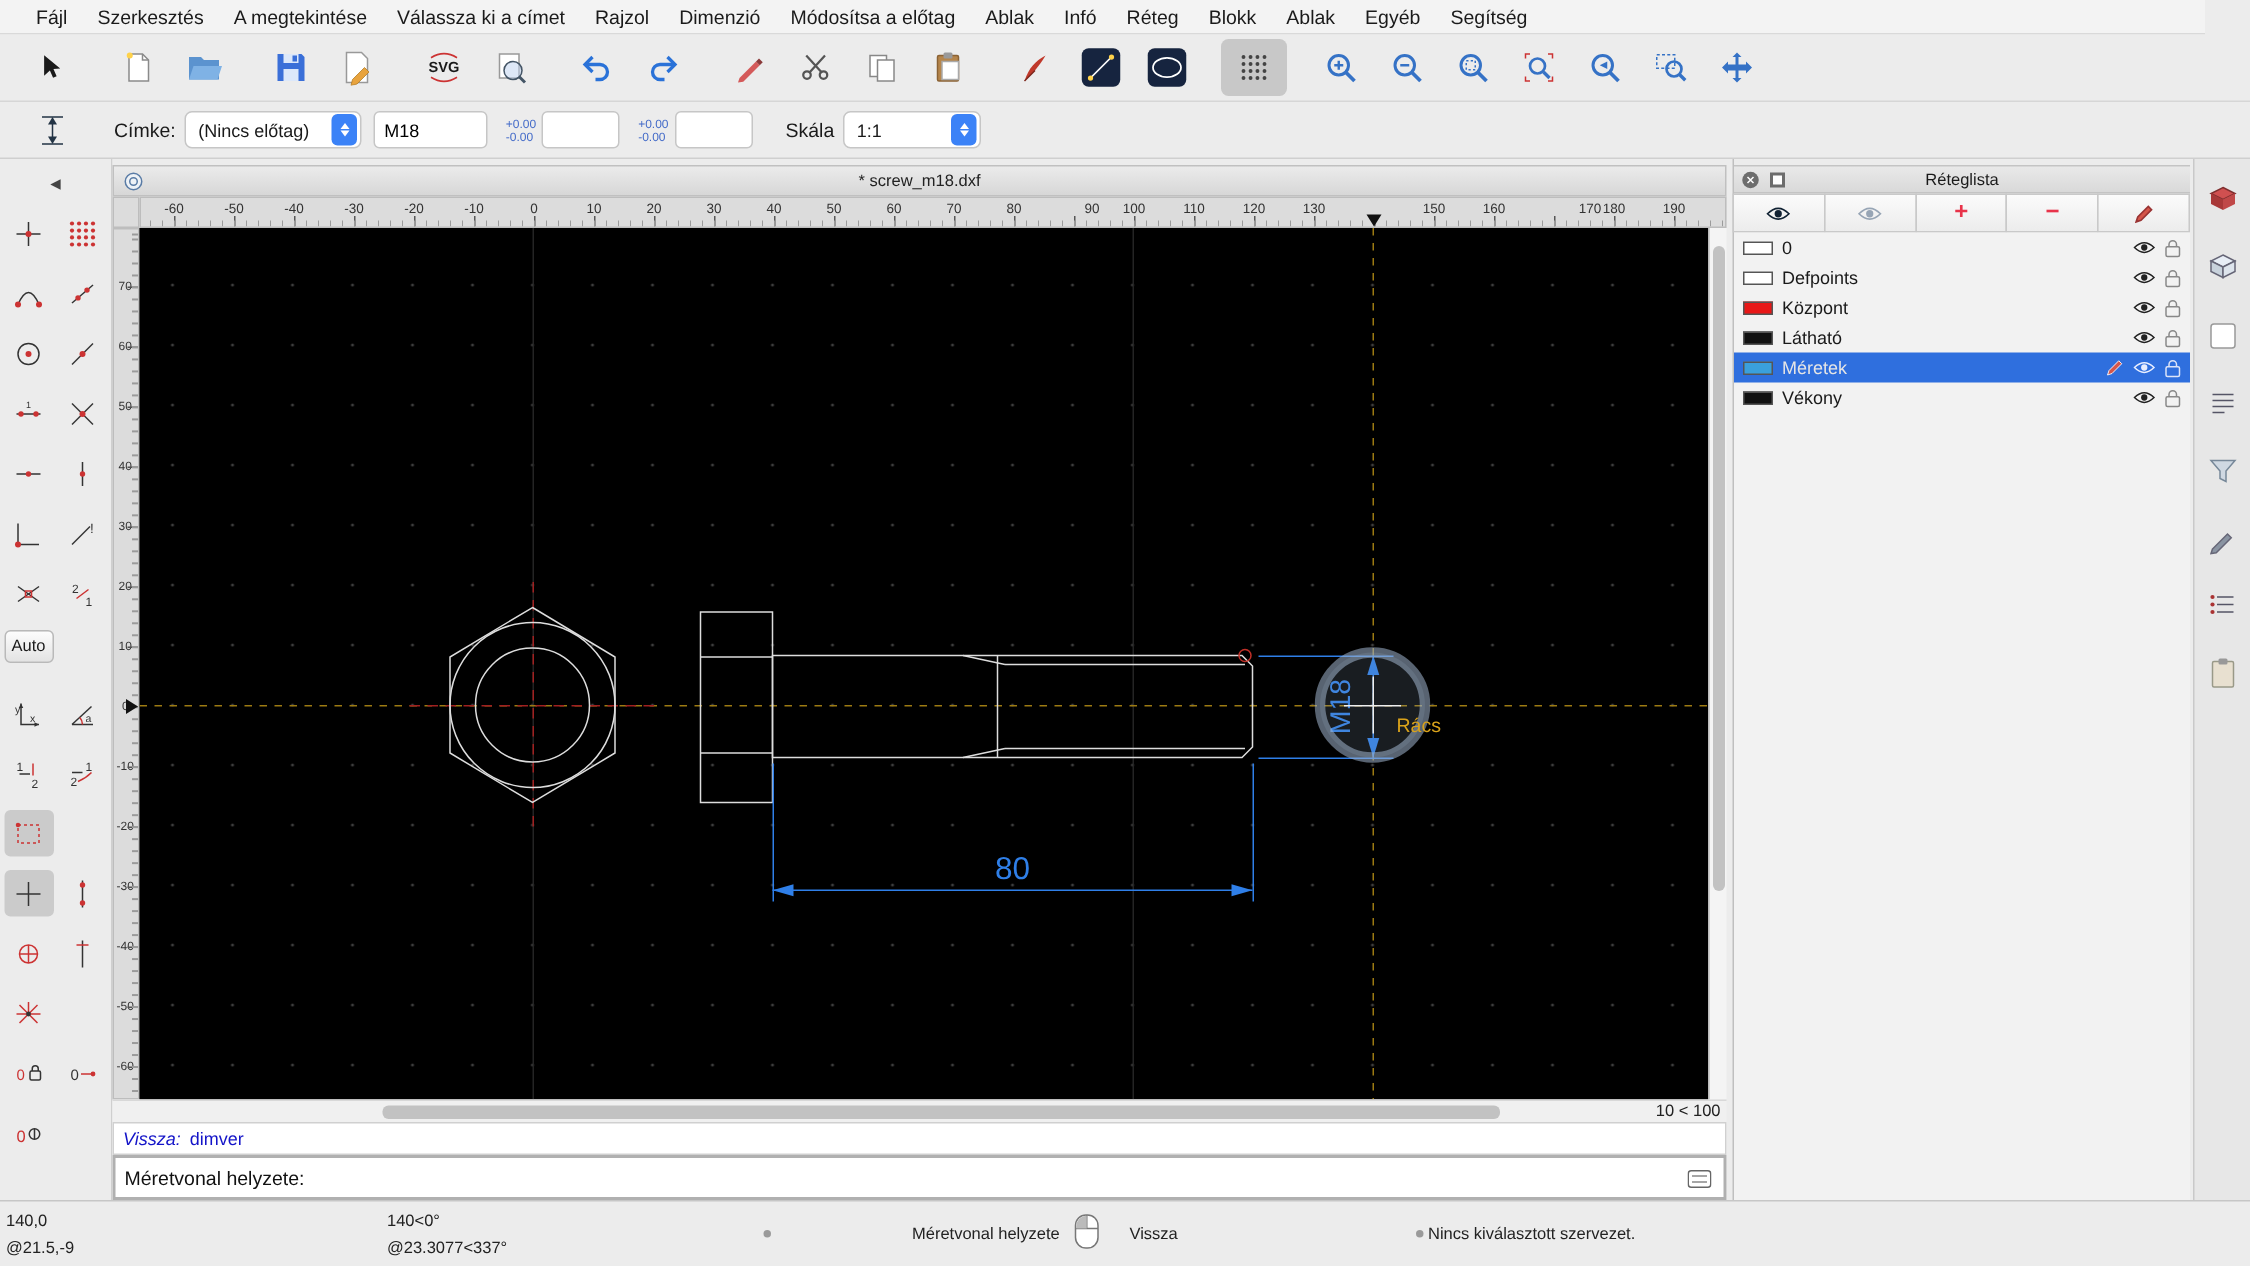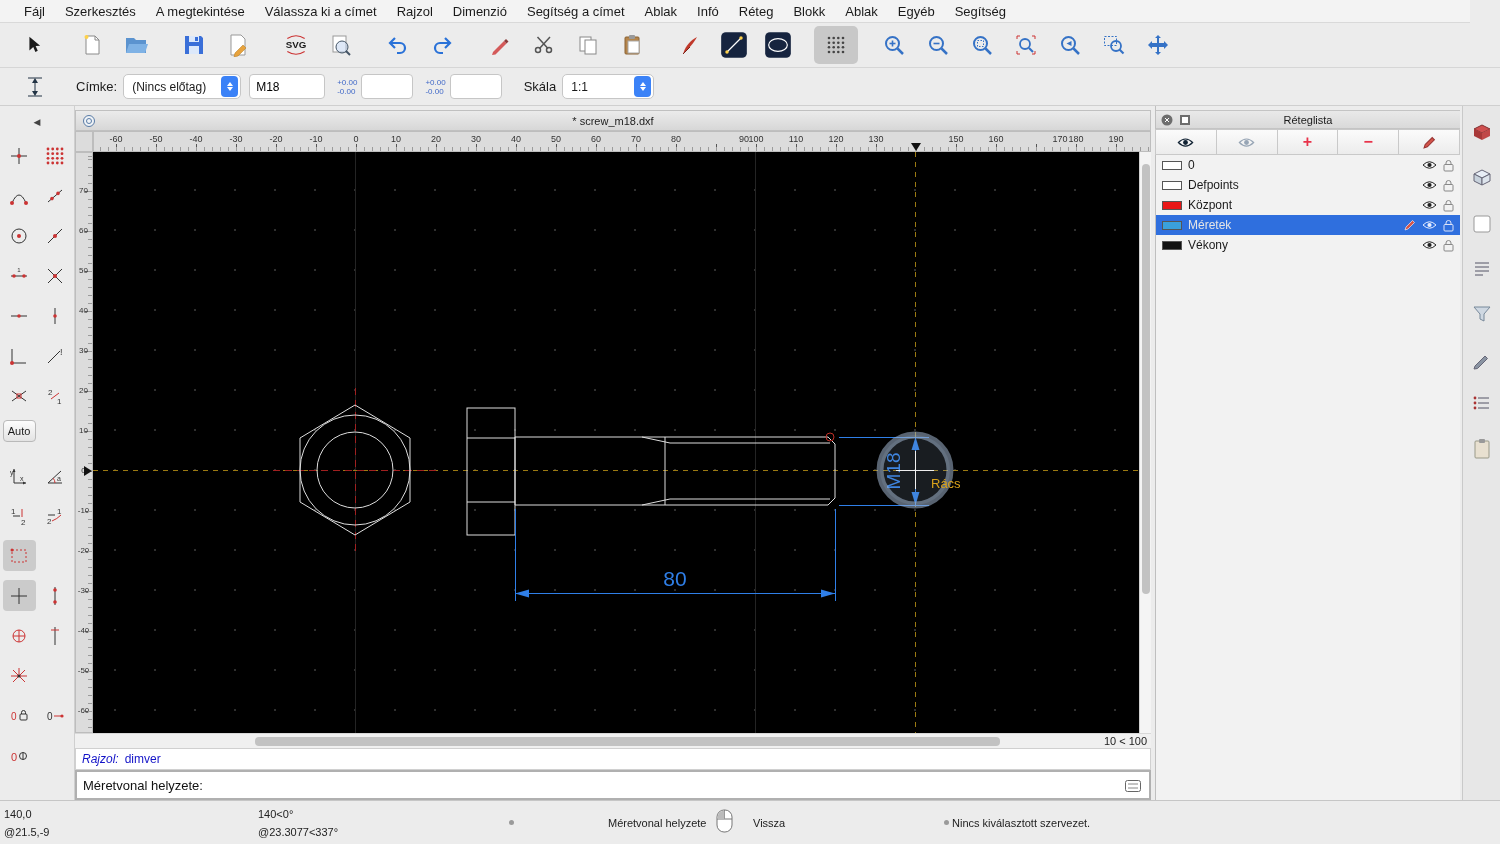--- a/index.html
+++ b/index.html
@@ -87,21 +87,21 @@
 </head>
 <body>
 
 <div class="menubar">
     <span class="mi">Fájl</span>
     <span class="mi">Szerkesztés</span>
     <span class="mi">A megtekintése</span>
     <span class="mi">Válassza ki a címet</span>
     <span class="mi">Rajzol</span>
     <span class="mi">Dimenzió</span>
-    <span class="mi">Segítség a címet</span>
+    <span class="mi">Módosítsa a előtag</span>
     <span class="mi">Ablak</span>
     <span class="mi">Infó</span>
     <span class="mi">Réteg</span>
     <span class="mi">Blokk</span>
     <span class="mi">Ablak</span>
     <span class="mi">Egyéb</span>
     <span class="mi">Segítség</span>
   </div>
 
 <div class="toolbar1">
@@ -617,21 +617,21 @@
       <span class="rlab" style="left: 408px;">40</span>
       <i class="rtick" style="left: 422px;"></i>
       <span class="rlab" style="left: 448px;">50</span>
       <i class="rtick" style="left: 462px;"></i>
       <span class="rlab" style="left: 488px;">60</span>
       <i class="rtick" style="left: 502px;"></i>
       <span class="rlab" style="left: 528px;">70</span>
       <i class="rtick" style="left: 542px;"></i>
       <span class="rlab" style="left: 568px;">80</span>
       <i class="rtick" style="left: 582px;"></i>
-      <span class="rlab" style="left: 636px;">90</span>
+      <span class="rlab" style="left: 620px;">90</span>
       <i class="rtick" style="left: 622px;"></i>
       <span class="rlab" style="left: 648px;">100</span>
       <i class="rtick" style="left: 662px;"></i>
       <span class="rlab" style="left: 688px;">110</span>
       <i class="rtick" style="left: 702px;"></i>
       <span class="rlab" style="left: 728px;">120</span>
       <i class="rtick" style="left: 742px;"></i>
       <span class="rlab" style="left: 768px;">130</span>
       <i class="rtick" style="left: 782px;"></i>
       <span class="rlab" style="left: 808px; margin-top: 32px;">140</span>
@@ -739,21 +739,21 @@
   </svg>
 
   <div class="vscroll">
       <div class="vthumb"></div>
     </div>
   <div class="hscrollstrip">
     <div class="hthumb"></div>
     <span class="gridstatus">10 &lt; 100</span>
   </div>
   <div class="cmdline">
-    <span class="p">Rajzol:</span>
+    <span class="p">Vissza:</span>
     <span class="c">dimver</span>
   </div>
   <div class="cmdinput">
     <span>Méretvonal helyzete:</span>
     <span class="kbicon">
         <svg width="16" height="12" viewBox="0 0 16 12">
           <rect x=".5" y=".5" width="15" height="11" rx="2" fill="#fff" stroke="#666"></rect>
           <line x1="3" y1="4" x2="13" y2="4" stroke="#888"></line>
           <line x1="3" y1="8" x2="13" y2="8" stroke="#888"></line>
         </svg>
@@ -833,20 +833,36 @@
         <span class="llock">
           <svg width="11" height="13" viewBox="0 0 11 13">
             <rect x="1" y="5.5" width="9" height="6.5" rx="1" fill="none" stroke="#888"></rect>
             <path d="M3 5.5V4a2.5 2.5 0 0 1 5 0v1.5" fill="none" stroke="#888"></path>
           </svg>
         </span>
       </div>
       <div class="lrow">
         <span class="sw" style="background:#e81717"></span>
         <span class="lname">Központ</span>
+        <span class="leye">
+          <svg width="15" height="10" viewBox="0 0 15 10">
+            <path d="M1 5Q7.5-1.5 14 5 7.5 11.5 1 5Z" fill="none" stroke="#222"></path>
+            <circle cx="7.5" cy="5" r="2.1" fill="#222"></circle>
+          </svg>
+        </span>
+        <span class="llock">
+          <svg width="11" height="13" viewBox="0 0 11 13">
+            <rect x="1" y="5.5" width="9" height="6.5" rx="1" fill="none" stroke="#888"></rect>
+            <path d="M3 5.5V4a2.5 2.5 0 0 1 5 0v1.5" fill="none" stroke="#888"></path>
+          </svg>
+        </span>
+      </div>
+      <div class="lrow">
+        <span class="sw" style="background:#111111"></span>
+        <span class="lname">Látható</span>
         <span class="leye">
           <svg width="15" height="10" viewBox="0 0 15 10">
             <path d="M1 5Q7.5-1.5 14 5 7.5 11.5 1 5Z" fill="none" stroke="#222"></path>
             <circle cx="7.5" cy="5" r="2.1" fill="#222"></circle>
           </svg>
         </span>
         <span class="llock">
           <svg width="11" height="13" viewBox="0 0 11 13">
             <rect x="1" y="5.5" width="9" height="6.5" rx="1" fill="none" stroke="#888"></rect>
             <path d="M3 5.5V4a2.5 2.5 0 0 1 5 0v1.5" fill="none" stroke="#888"></path>

